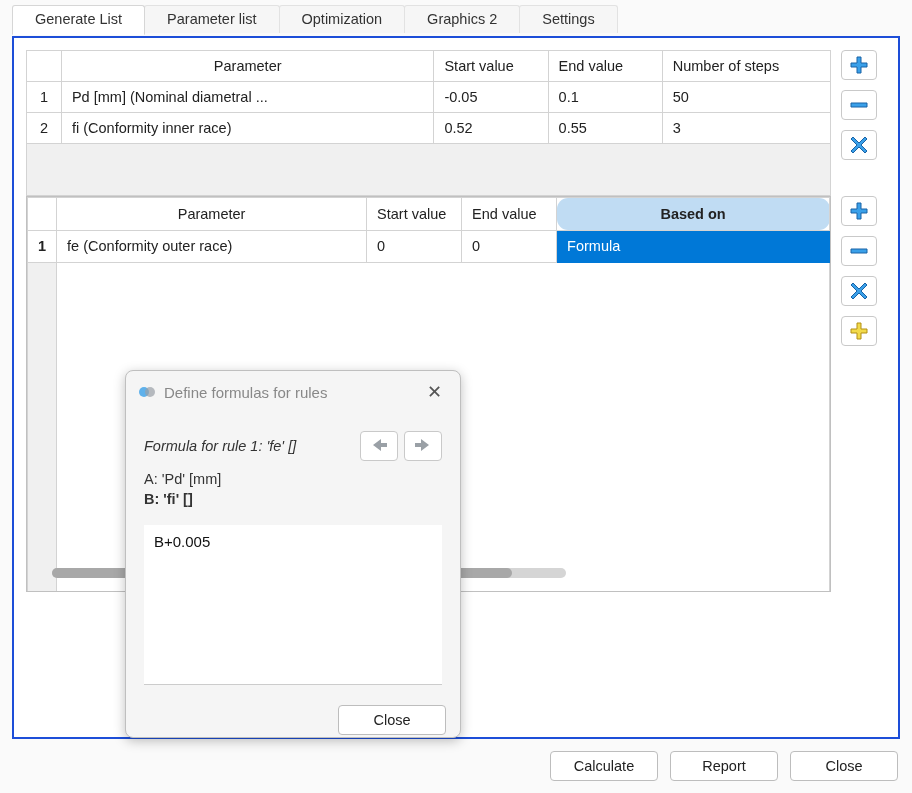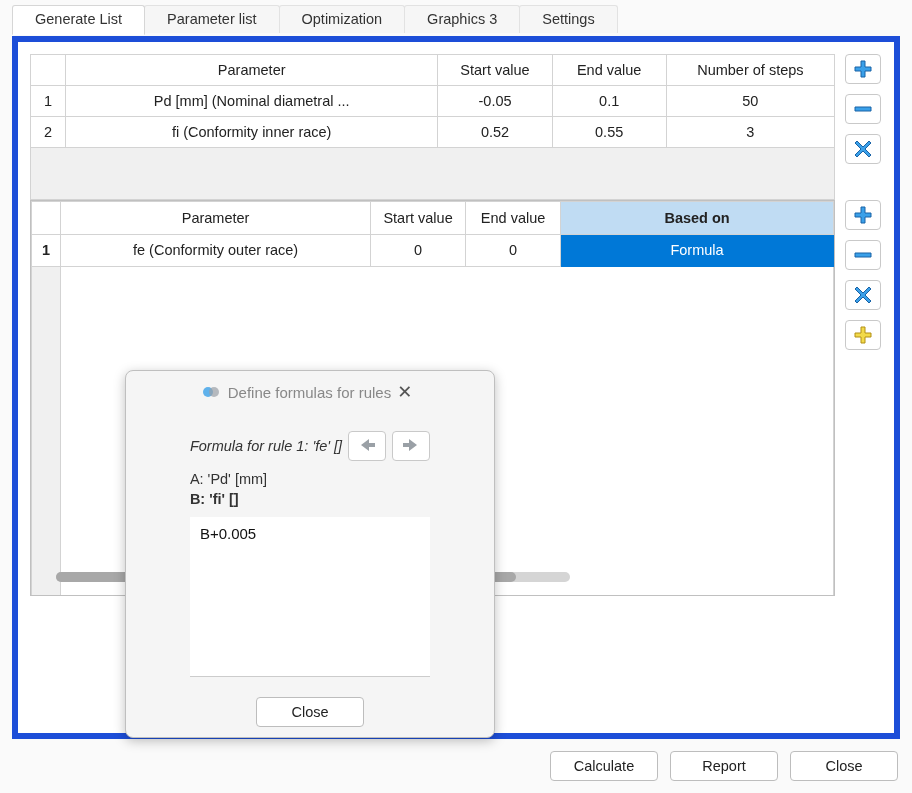--- a/index.html
+++ b/index.html
@@ -42,39 +42,39 @@
       margin-bottom: -2px;
     }
 
     
     .panel {
       position: absolute;
       top: 36px;
       left: 12px;
       right: 12px;
       bottom: 54px;
-      border: 6px solid #1d4ed8;
+      border: 2px solid #1d4ed8;
       background: #fff;
       padding: 12px;
     }
 
     
     .table-wrap {
       display: flex;
       align-items: flex-start;
       gap: 10px;
     }
     .table {
       border: 1px solid #c0c0c0;
       border-collapse: collapse;
     }
     .table th, .table td {
       border: 1px solid #d3d3d3;
       padding: 7px 10px;
-      text-align: center;
+      text-align: left;
       font-weight: 400;
       white-space: nowrap;
       background:#fff;
     }
     .table th.center { text-align: center; }
     .table td.idx {
       text-align: center;
       width: 26px;
       font-weight:400;
       background:#fff;
@@ -104,20 +104,21 @@
     .table2 .col-ev { width: 95px; }
     .table2-wrap { border:1px solid #c0c0c0; width:805px; height:396px; overflow:hidden; }
     .table2 { border:none; }
     .table2 th, .table2 td {
       border-color:#d3d3d3;
     }
     .table2 th.basedon {
       text-align:center;
       background:#c0dcf3;
       font-weight: 700;
+      border-radius: 11px;
     }
     .table2 tr.selected td.basedon-cell {
       background:#0078d7;
       color:#fff;
       border-color:#0078d7;
     }
     .table2 tr.selected td.idx {
       font-weight:700;
     }
     .table2 tr.spacer2 td { background:#f0f0f0; }
@@ -187,30 +188,29 @@
       justify-content:center;
       cursor:pointer;
       color:#222;
     }
 
     
     .dialog {
       position:absolute;
       top:370px;
       left:125px;
-      width:370px;
+      width:336px;
       height:368px;
       border:1px solid #bfbfbf;
       border-radius:8px;
       background:#f5f5f5;
       box-shadow:0 3px 12px rgba(0,0,0,0.25);
       z-index:10;
       display:flex;
       flex-direction:column;
-      align-items:center;
     }
     .dialog-titlebar {
       display:flex;
       align-items:center;
       padding:8px 12px;
       font-size:15px;
       color:#888;
     }
     .dialog-titlebar .appicon {
       width:18px;height:18px;margin-right:8px;display:inline-block;
@@ -230,21 +230,21 @@
       font-style:italic;
     }
     .formula-header .label{ flex:1; color:#333; }
     .nav-btn{
       width:38px;height:30px;background:#fff;border:1px solid #c9c9c9;
       border-radius:4px;display:flex;align-items:center;justify-content:center;
       margin-left:6px;cursor:pointer;
     }
     .var-line{ margin-top:10px; color:#333;}
     .formula-input{
-      margin-top:10px;
+      margin-top:18px;
       flex:1;
       background:#fff;
       border-bottom:1px solid #ccc;
       padding:8px 10px;
       font-size:15px;
       color:#111;
       min-height:160px;
     }
     .dialog-footer{
       padding:10px 14px 14px;
@@ -252,21 +252,21 @@
       justify-content:flex-end;
     }
   </style>
 </head>
 <body>
 
 <div class="tabs">
   <div class="tab active">Generate List</div>
   <div class="tab">Parameter list</div>
   <div class="tab">Optimization</div>
-  <div class="tab">Graphics 3</div>
+  <div class="tab">Graphics 2</div>
   <div class="tab">Settings</div>
 </div>
 
 <div class="panel">
 
   <div class="table-wrap">
     <table class="table table1">
       <colgroup>
         <col class="cornercell">
           <col class="col-param">

